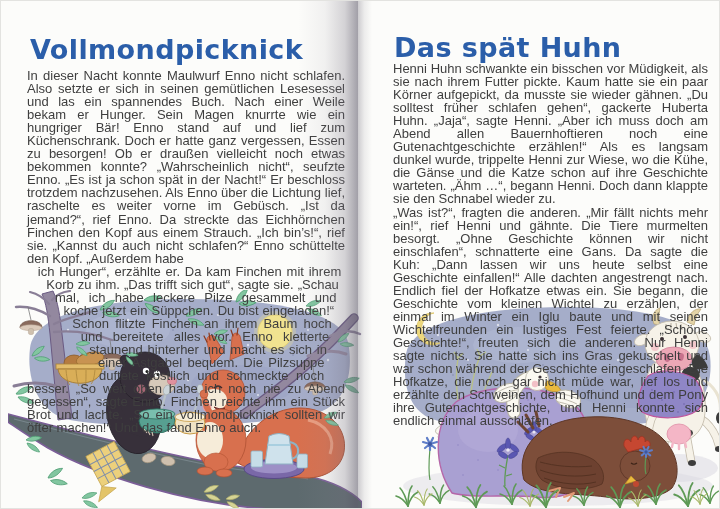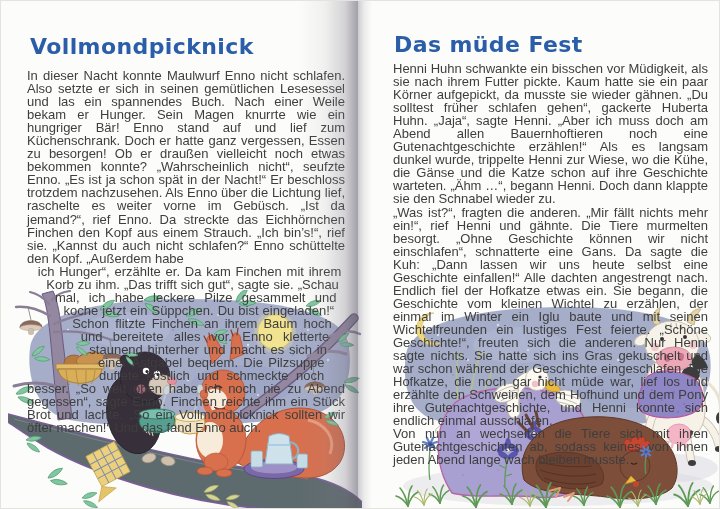--- a/index.html
+++ b/index.html
@@ -1,21 +1,21 @@
 <!DOCTYPE html>
 <html><head>
 <meta charset="utf-8">
 <style>
   html,body{margin:0;padding:0;background:#ffffff;}
   .book{position:relative;width:720px;height:509px;background:#fcfcfa;overflow:hidden;
         font-family:"Liberation Sans","DejaVu Sans",sans-serif;}
   .frame{position:absolute;inset:0;border:1px solid #e3e3e0;pointer-events:none;z-index:30;}
 
   .story-title{position:absolute;margin:0;font-family:"DejaVu Sans","Liberation Sans",sans-serif;
-        font-weight:700;color:#2b5ea9;font-size:22px;letter-spacing:.4px;z-index:3;}
+        font-weight:700;color:#2b5ea9;font-size:27px;letter-spacing:.4px;z-index:3;}
   #title-left{left:30px;top:34px;}
   #title-right{left:394px;top:32px;}
 
   .story{position:absolute;color:#3e3e3e;font-size:13px;line-height:13.05px;
         text-align:justify;z-index:3;}
   #story-left{left:27px;top:69px;width:318px;}
   #story-right{left:393px;top:62px;width:315px;}
   .story p{margin:0;}
 
   .fl-left{float:left;width:72px;height:106px;
@@ -217,26 +217,25 @@
         <use href="#leaf" transform="translate(118,64) rotate(30) scale(0.7)"></use>
       </g>
       <g fill="#d6d494" stroke="#b0ae6a" stroke-width="0.8">
         <use href="#leaf" transform="translate(196,202) scale(0.9)"></use>
         <use href="#leaf" transform="translate(218,209) rotate(10) scale(0.8)"></use>
       </g>
     </svg>
   </section>
 
   <section>
-    <h1 id="title-right" class="story-title">Das müde Fest</h1>
+    <h1 id="title-right" class="story-title">Das spät Huhn</h1>
 
     <div id="story-right" class="story">
       <p>Henni Huhn schwankte ein bisschen vor Müdigkeit, als sie nach ihrem Futter pickte. Kaum hatte sie ein paar Körner aufgepickt, da musste sie wieder gähnen. „Du solltest früher schlafen gehen“, gackerte Huberta Huhn. „Jaja“, sagte Henni. „Aber ich muss doch am Abend allen Bauernhoftieren noch eine Gutenachtgeschichte erzählen!“ Als es langsam dunkel wurde, trippelte Henni zur Wiese, wo die Kühe, die Gänse und die Katze schon auf ihre Geschichte warteten. „Ähm …“, begann Henni. Doch dann klappte sie den Schnabel wieder zu.</p>
       <p>„Was ist?“, fragten die anderen. „Mir fällt nichts mehr ein!“, rief Henni und gähnte. Die Tiere murmelten besorgt. „Ohne Geschichte können wir nicht einschlafen“, schnatterte eine Gans. Da sagte die Kuh: „Dann lassen wir uns heute selbst eine Geschichte einfallen!“ Alle dachten angestrengt nach. Endlich fiel der Hofkatze etwas ein. Sie begann, die Geschichte vom kleinen Wichtel zu erzählen, der einmal im Winter ein Iglu baute und mit seinen Wichtelfreunden ein lustiges Fest feierte. „Schöne Geschichte!“, freuten sich die anderen. Nur Henni sagte nichts. Sie hatte sich ins Gras gekuschelt und war schon während der Geschichte eingeschlafen. Die Hofkatze, die noch gar nicht müde war, lief los und erzählte den Schweinen, dem Hofhund und dem Pony ihre Gutenachtgeschichte, und Henni konnte sich endlich einmal ausschlafen.</p>
-      <p>Von nun an wechselten die Tiere sich mit ihren Gutenachtgeschichten ab, sodass keines von ihnen jeden Abend lange wach bleiben musste.</p>
     </div>
 
     <svg id="illus-right" class="illus" width="332" height="209" viewBox="0 0 332 209">
       <defs>
         <g id="leafR">
           <path d="M0,0 C4,-6 10,-8 16,-7 C12,-2 6,1 0,0 Z"></path>
           <path d="M2,3 C8,2 14,4 18,9 C12,10 5,8 2,3 Z"></path>
         </g>
         <g id="tuft" stroke-linecap="round" fill="none">
           <path d="M0,0 C-2,-8 -4,-14 -8,-18"></path>

